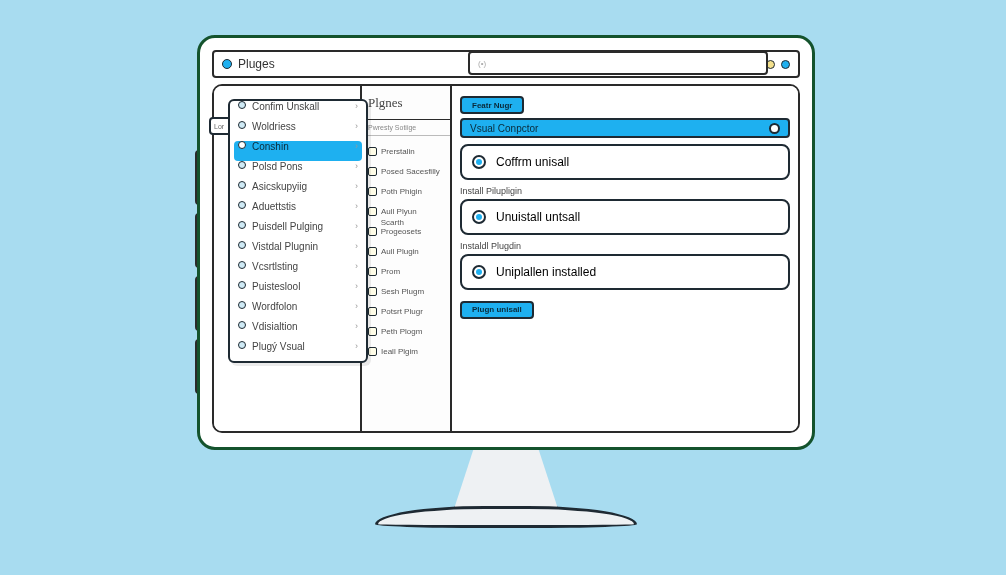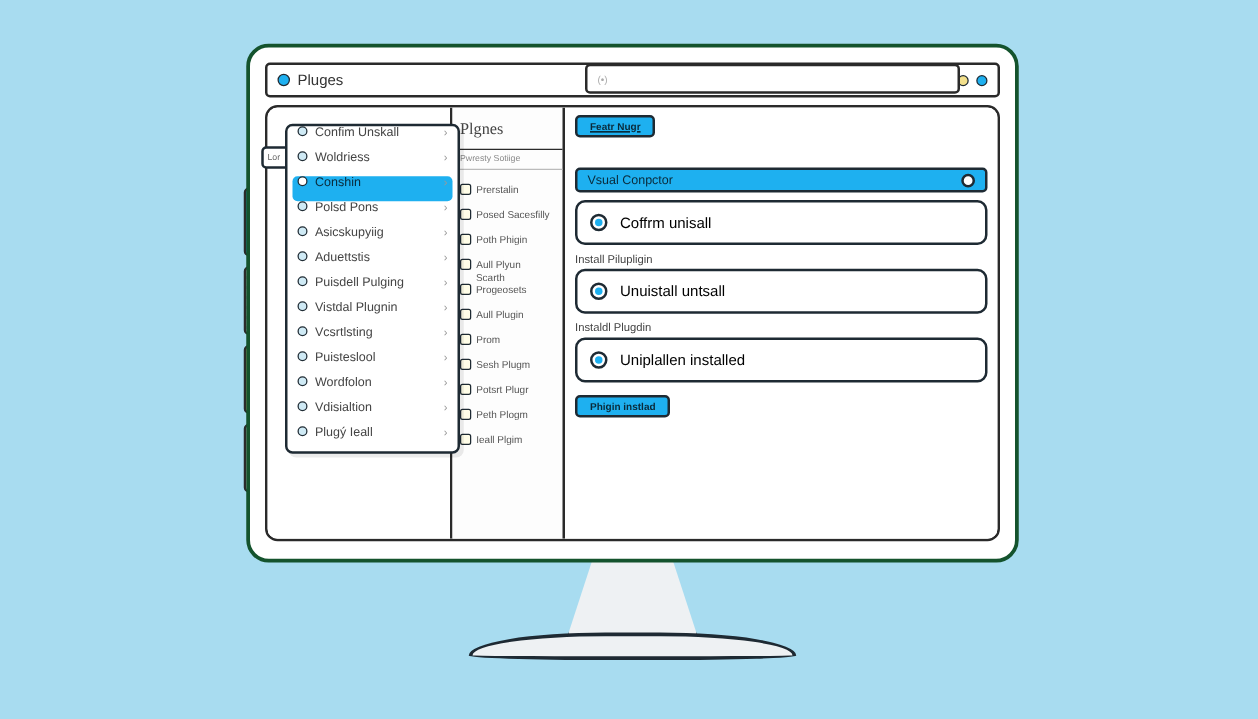--- a/index.html
+++ b/index.html
@@ -134,23 +134,22 @@
   }
 
   
   .right-pane {
     flex: 1;
     padding: 6px 8px;
     border-left: none;
     background: #fff;
   }
   .pane-toolbar {
-    display: flex; gap: 6px; height: 22px; align-items: flex-start;
-    margin-bottom: 20px;
-    text-decoration: underline;
+    display: flex; gap: 6px; height: 22px; align-items: flex-end;
+    margin-bottom: 4px;
   }
   .chip {
     height: 18px;
     border: 2px solid #1e2a33;
     border-radius: 4px;
     padding: 0 10px;
     font-size: 8px;
     display: inline-flex; align-items: center;
     background: #1eb0f0;
     color: #0a2a3a;
@@ -421,21 +420,21 @@
         <span>Unuistall untsall</span>
       </div>
 
       <div class="row-label">Instaldl Plugdin</div>
 
       <div class="action-row">
         <span class="radio"></span>
         <span>Uniplallen installed</span>
       </div>
 
-      <span class="chip footer-chip">Phigin instlad</span>
+      <span class="chip footer-chip">Plugn unisall</span>
     </div>
   </div>
 </div>
 
 <div class="left-tab">
   <span>Lor</span>
 </div>
 
 <div class="sidebar">
   <div class="sidebar-item">
@@ -493,19 +492,19 @@
       <span>Wordfolon</span>
       <span class="chev">›</span>
     </div>
   <div class="sidebar-item">
       <span class="dot"></span>
       <span>Vdisialtion</span>
       <span class="chev">›</span>
     </div>
   <div class="sidebar-item">
       <span class="dot"></span>
-      <span>Plugý Ieall</span>
+      <span>Plugý Vsual</span>
       <span class="chev">›</span>
     </div>
 </div>
 
 <div class="monitor-stand"></div>
 <div class="monitor-base"></div>
 
 </body></html>

